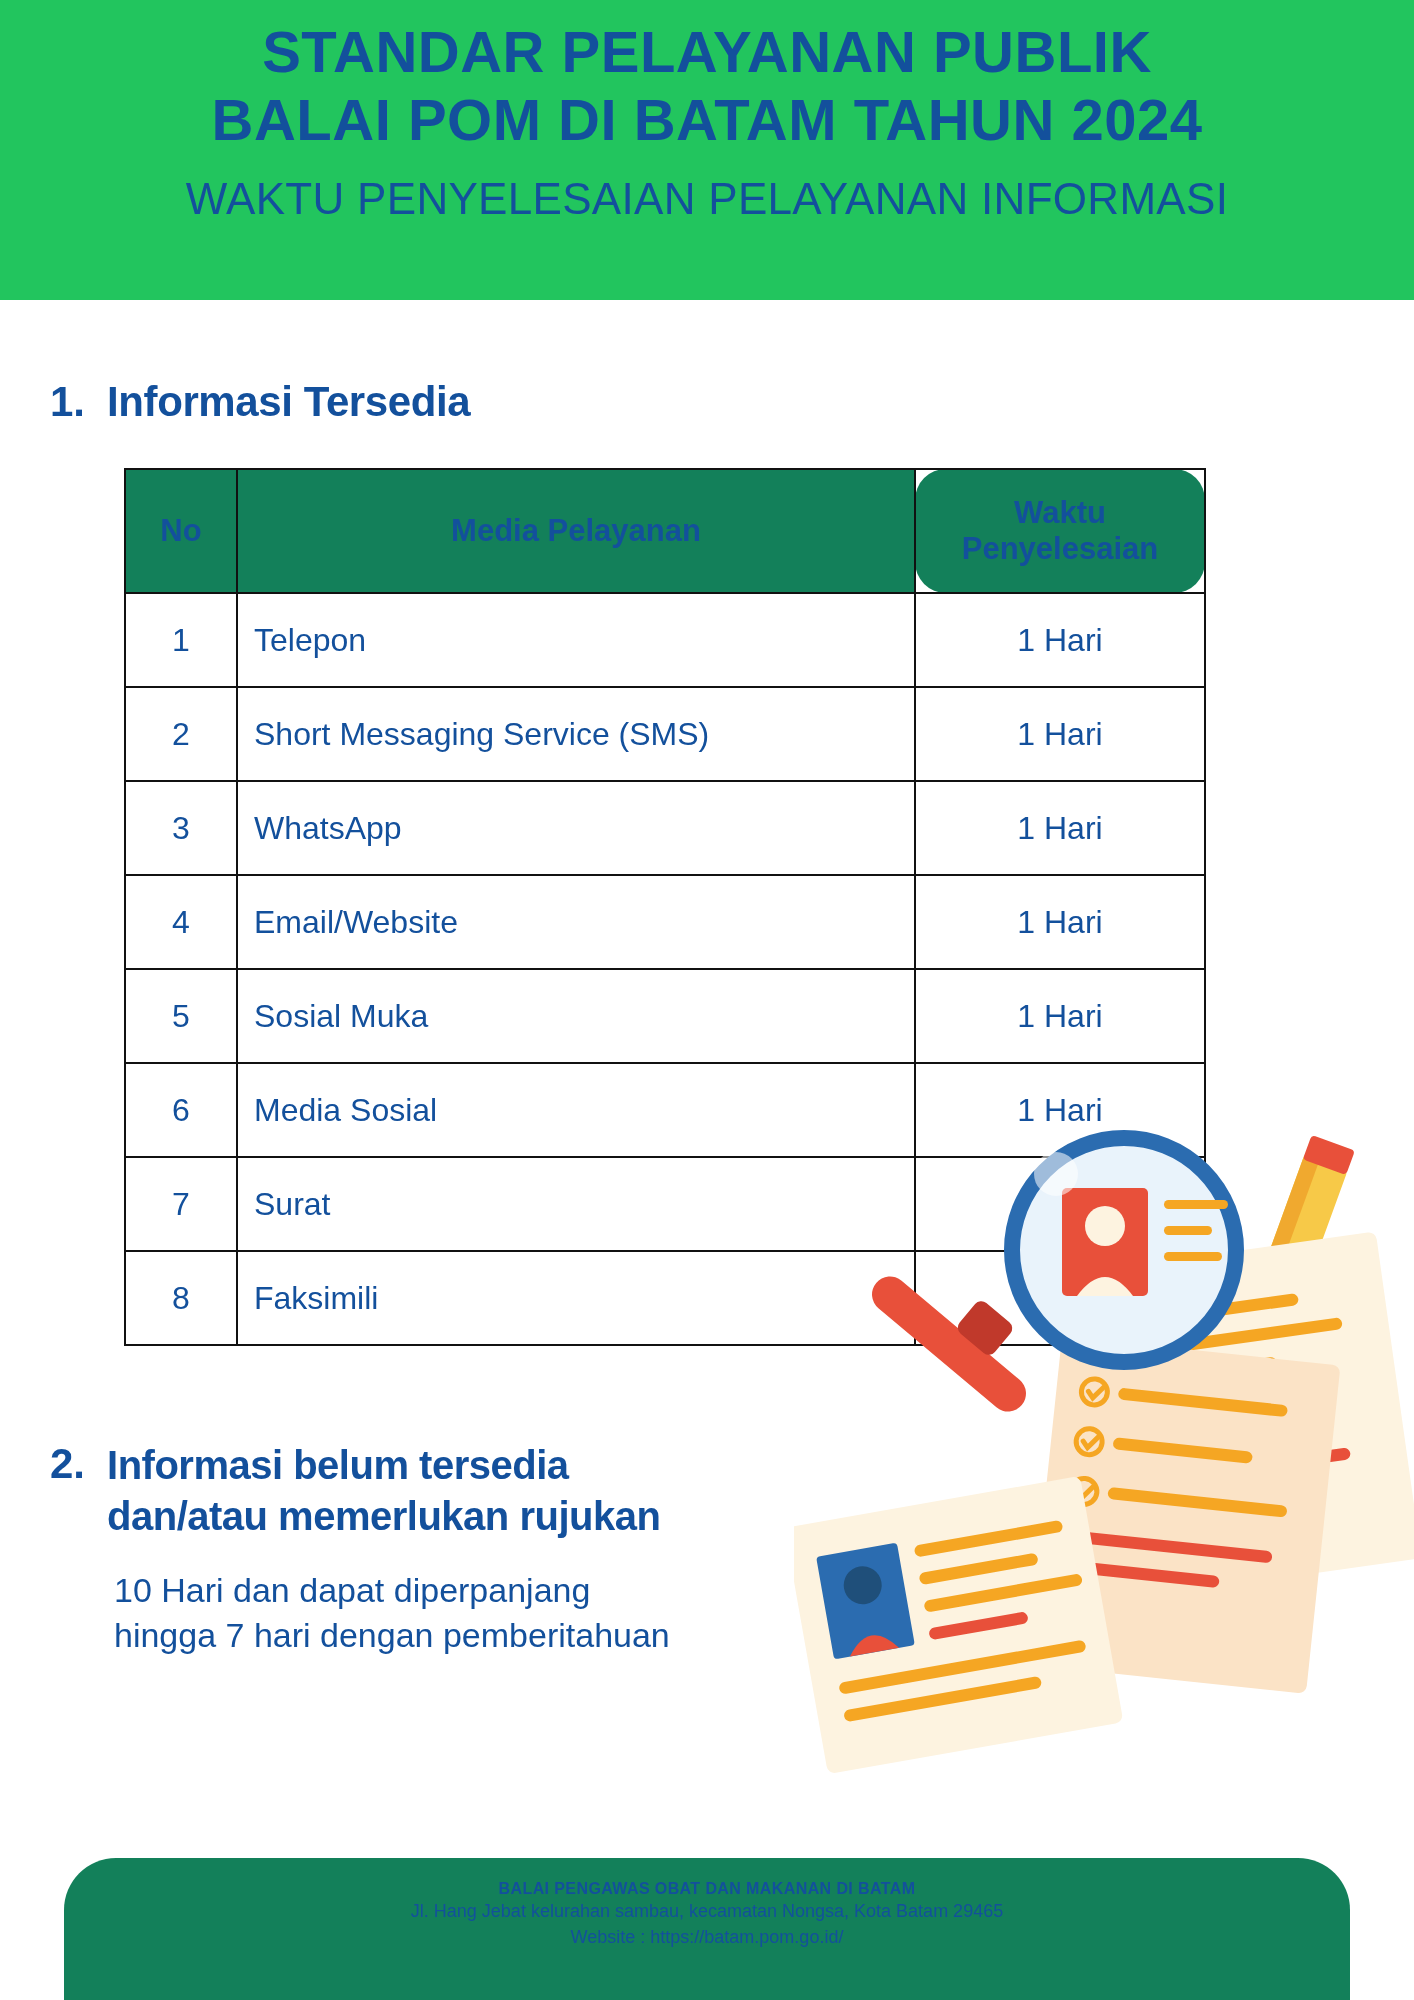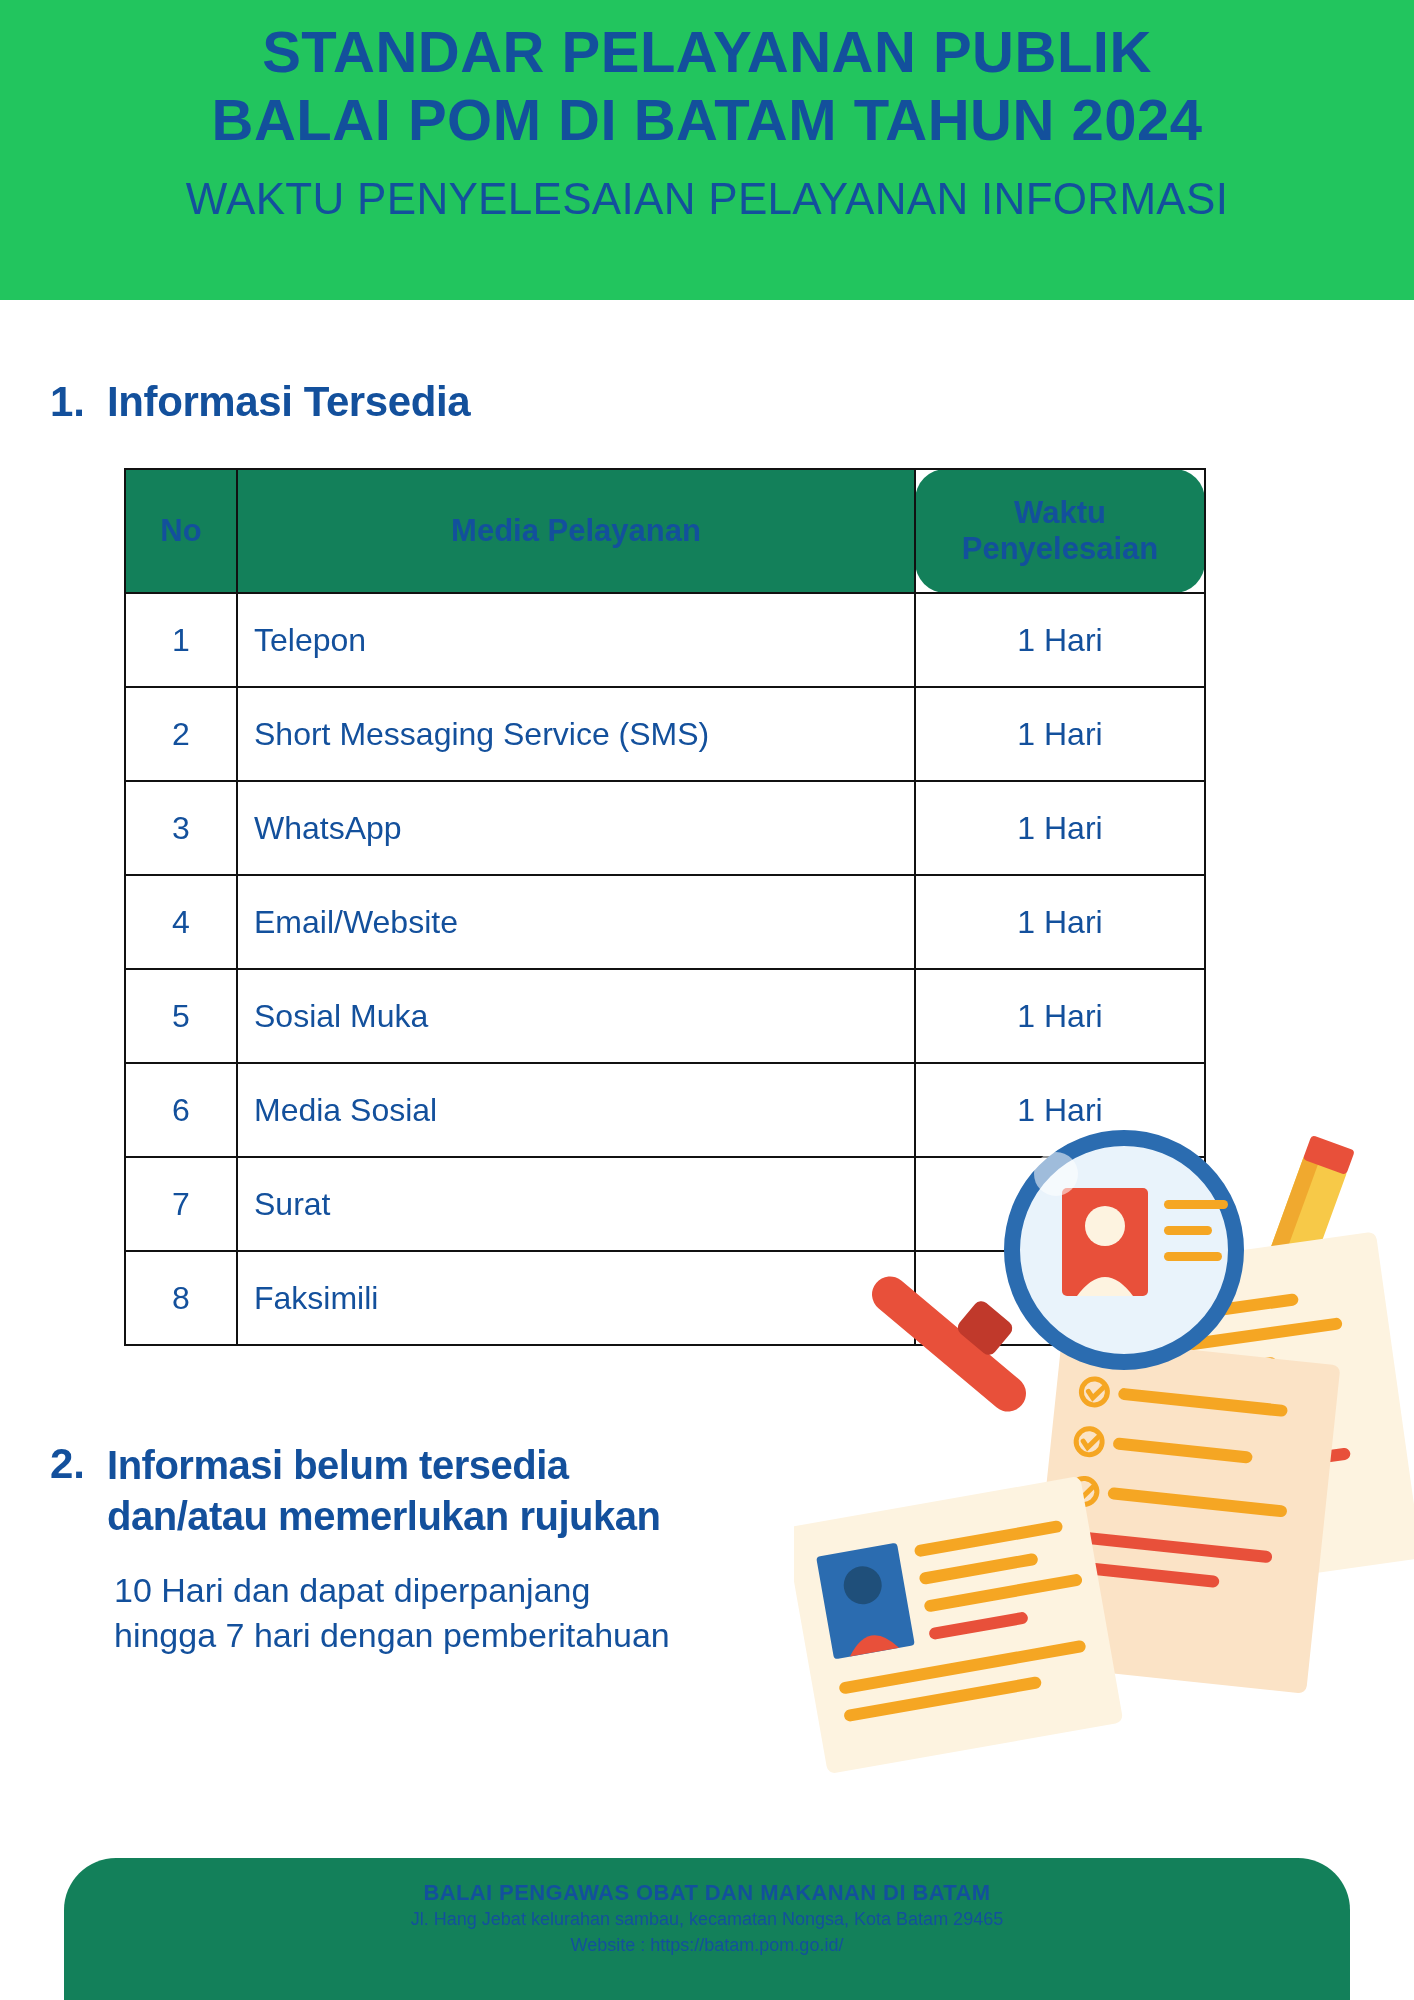--- a/index.html
+++ b/index.html
@@ -158,21 +158,21 @@
     border-top-left-radius: 52px;
     border-top-right-radius: 52px;
     display: flex;
     flex-direction: column;
     align-items: center;
     padding-top: 22px;
     z-index: 6;
   }
   .footer-title {
     color: #13509c;
-    font-size: 22px;
+    font-size: 16px;
     font-weight: bold;
     letter-spacing: 0.4px;
   }
   .footer-line {
     color: #13509c;
     font-size: 18px;
     line-height: 1.45;
     text-align: center;
   }
 </style>

